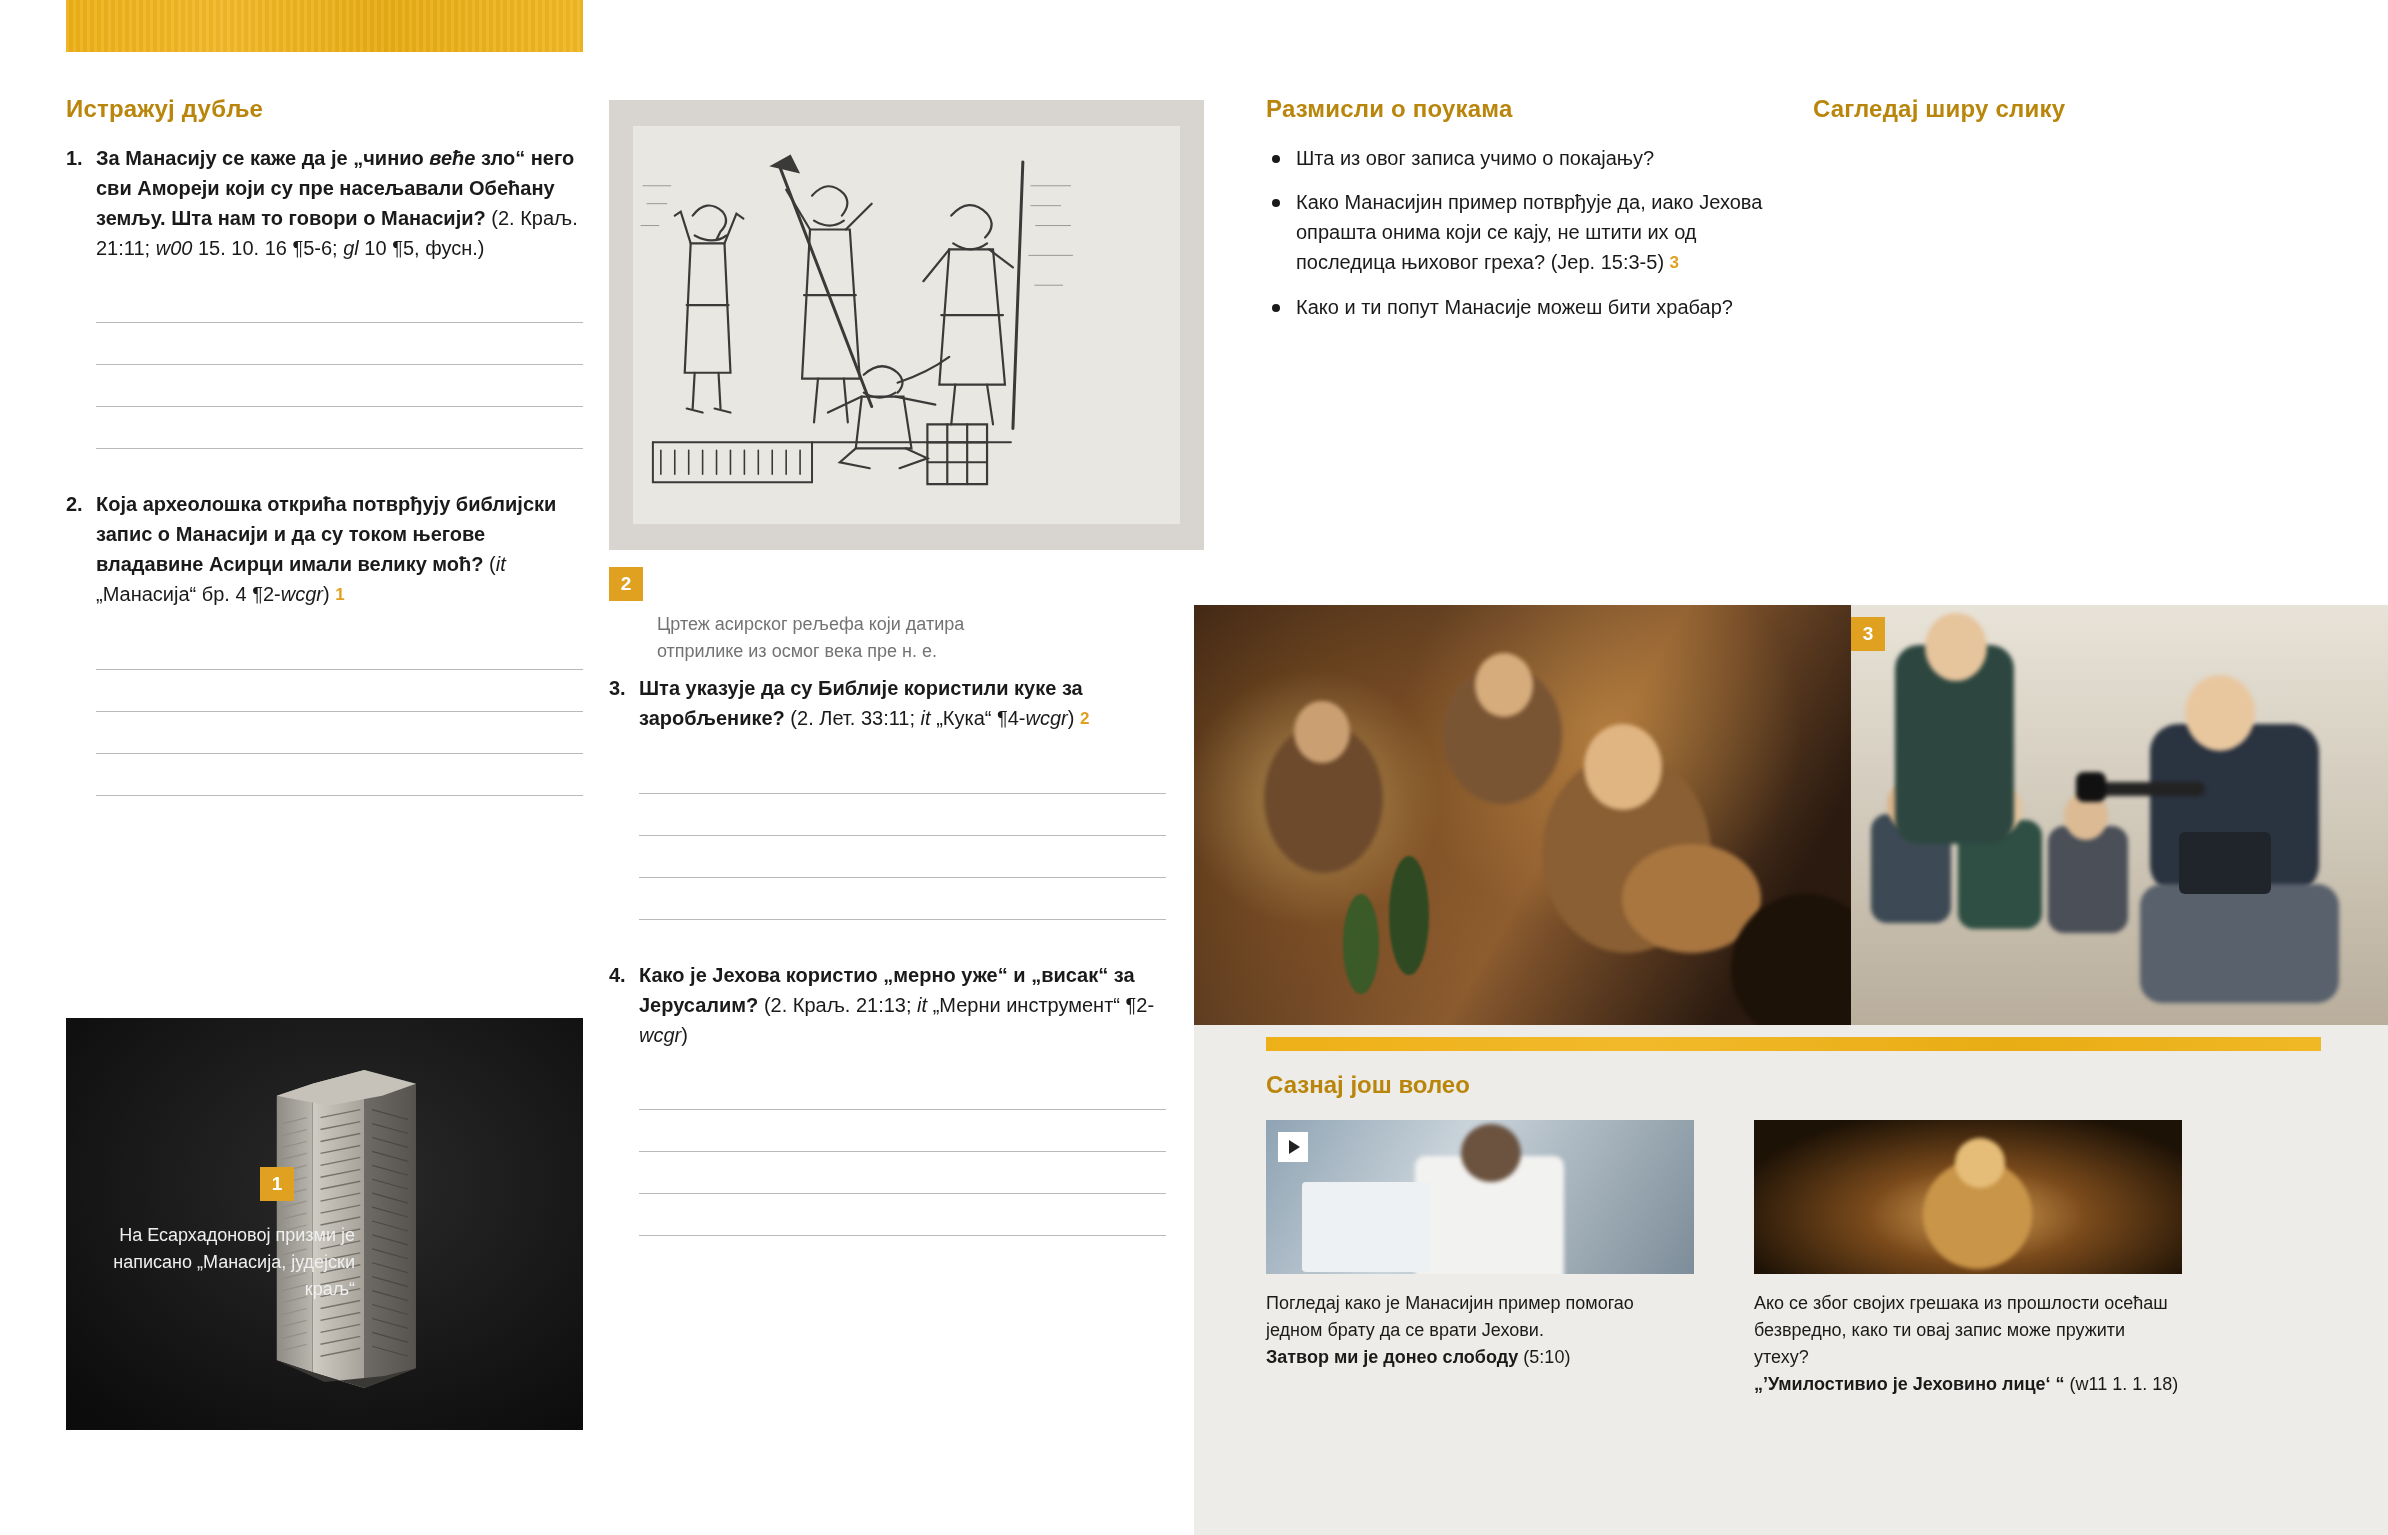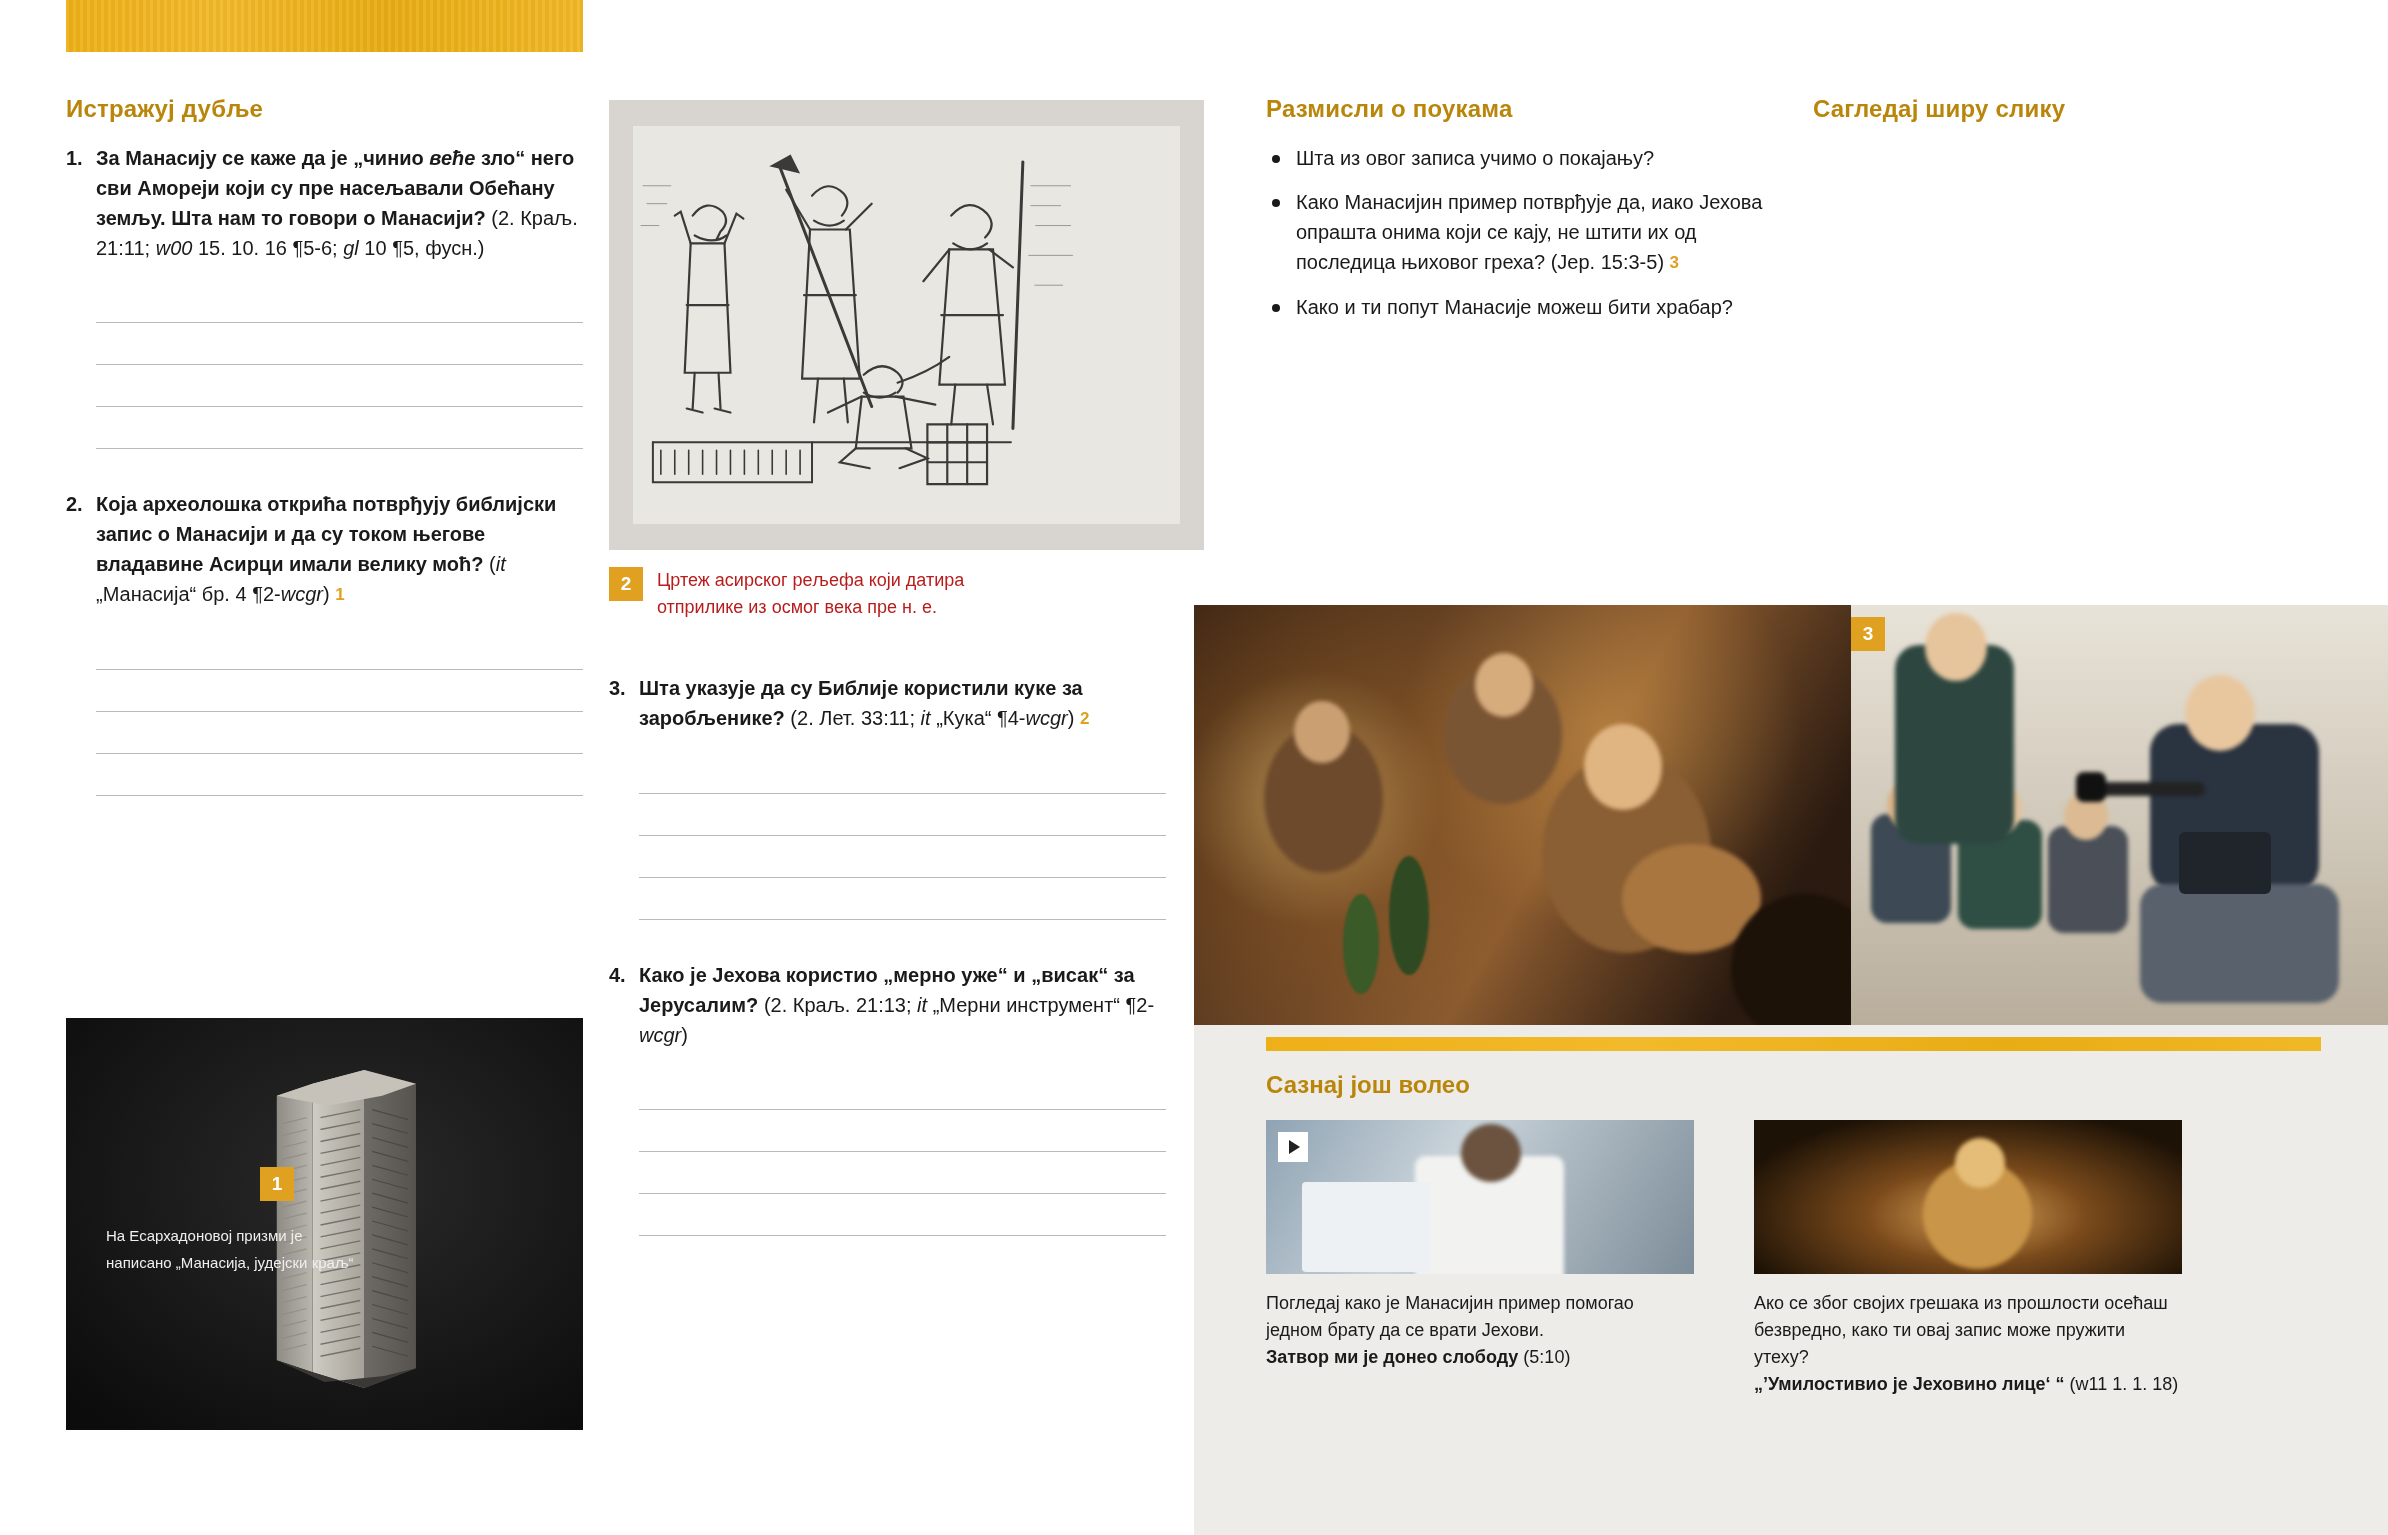--- a/index.html
+++ b/index.html
@@ -114,40 +114,40 @@
   .cap-row { position:absolute; display:flex; gap:14px; }
   .cap-badge {
     width: 34px; height: 34px;
     background: #e0a020;
     color: #fff;
     font-weight: bold;
     font-size: 19px;
     display:flex; align-items:center; justify-content:center;
     flex:0 0 34px;
   }
-  .cap-text { font-size: 18px; line-height: 27px; color:#b91c1c; }
+  .cap-text { font-size: 18px; line-height: 27px; color:#737373;margin-top:44px; }
 
   
   .fig1 {
     position: absolute;
     left: 66px; top: 1018px;
     width: 517px; height: 412px;
     background: #151515;
     overflow: hidden;
   }
   .fig1 .prism-wrap { position:absolute; inset:0; }
   .fig1 .badge {
     position:absolute; right:289px; top:149px;
     width:34px;height:34px;background:#e0a020;color:#fff;font-weight:bold;
     font-size:19px;display:flex;align-items:center;justify-content:center;
     z-index:4;
   }
   .fig1 .cap {
     position:absolute; left:40px; top:204px; width:249px;
-    color:#efefef; font-size:15px; line-height:27px; 
+    color:#efefef; font-size:18px; line-height:27px; text-align:right;
     z-index:4;
   }
 
   
   .photo3 {
     position: absolute;
     left: 1194px; top: 605px;
     width: 1194px; height: 420px;
     overflow: hidden;
     display:flex;

